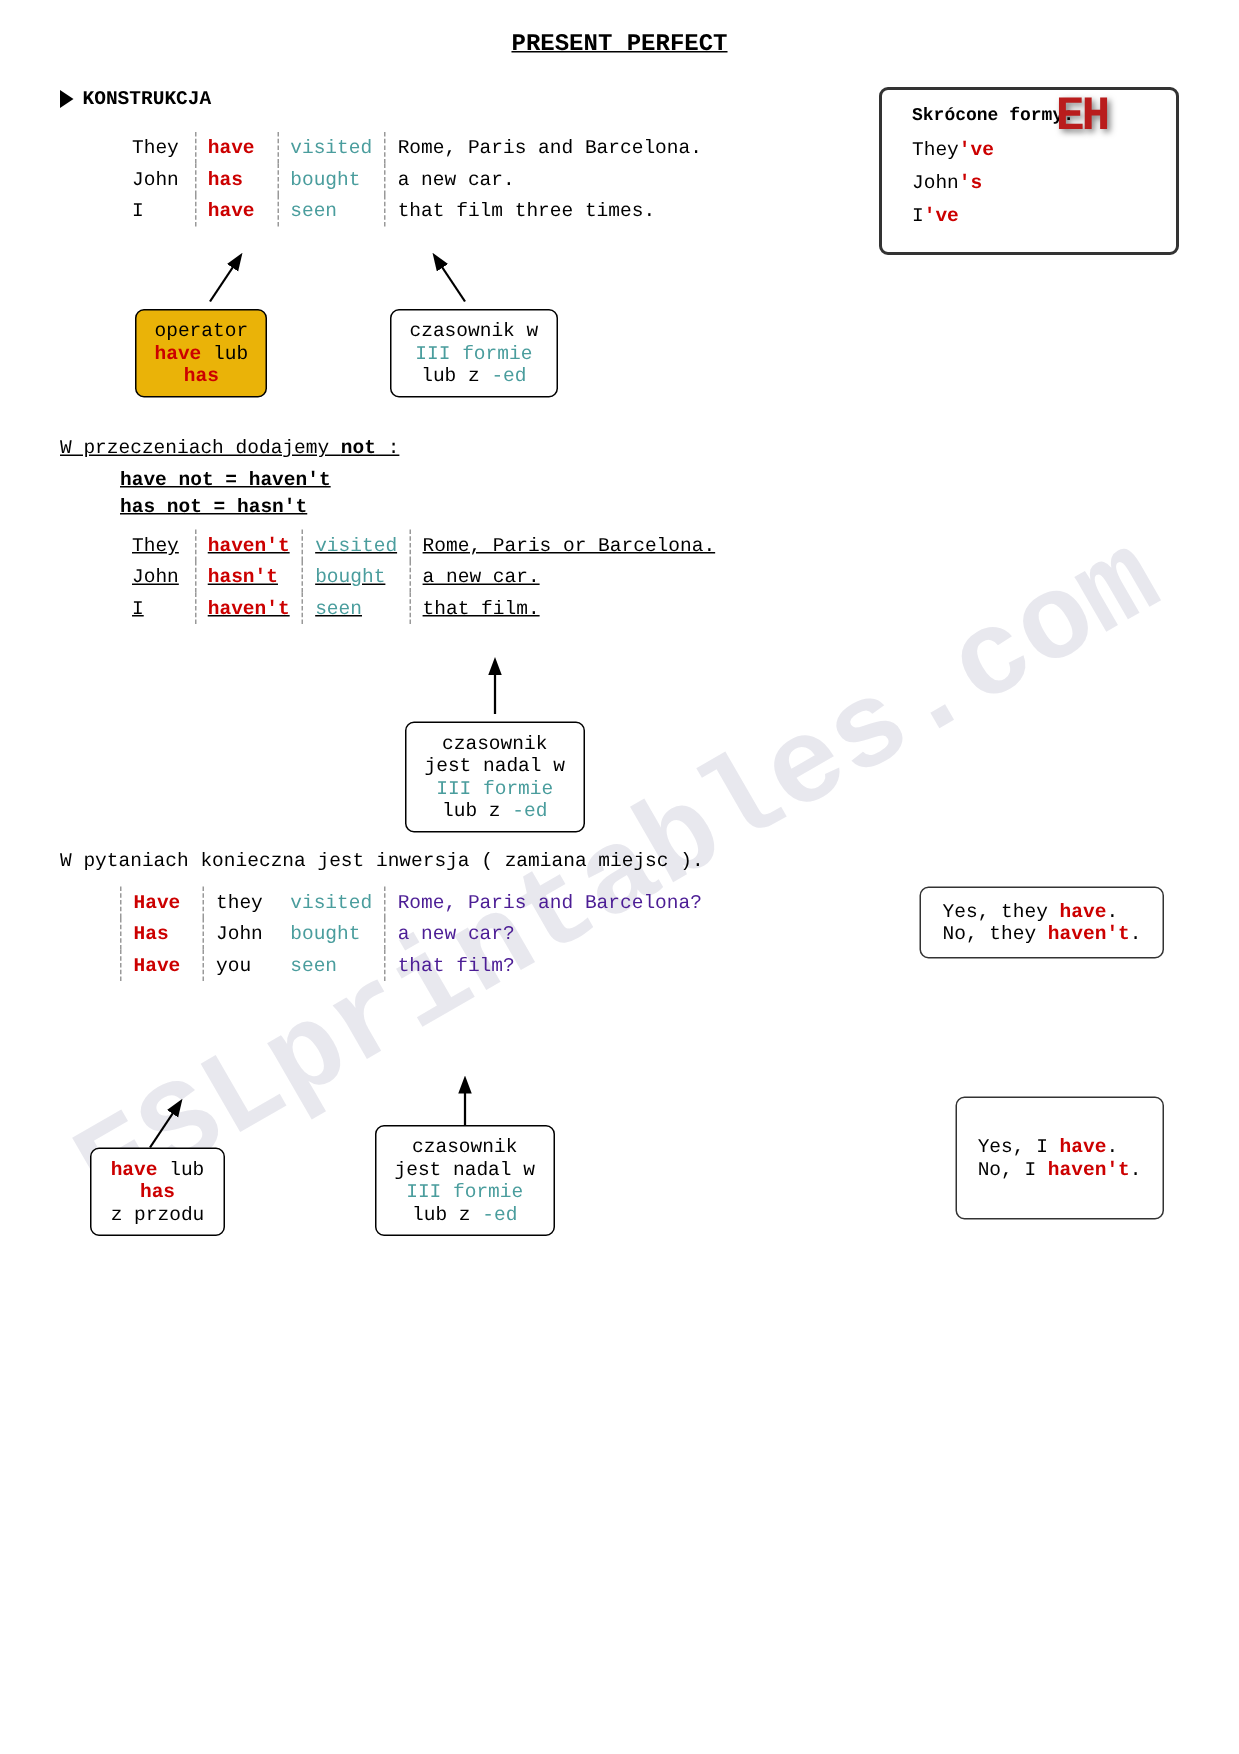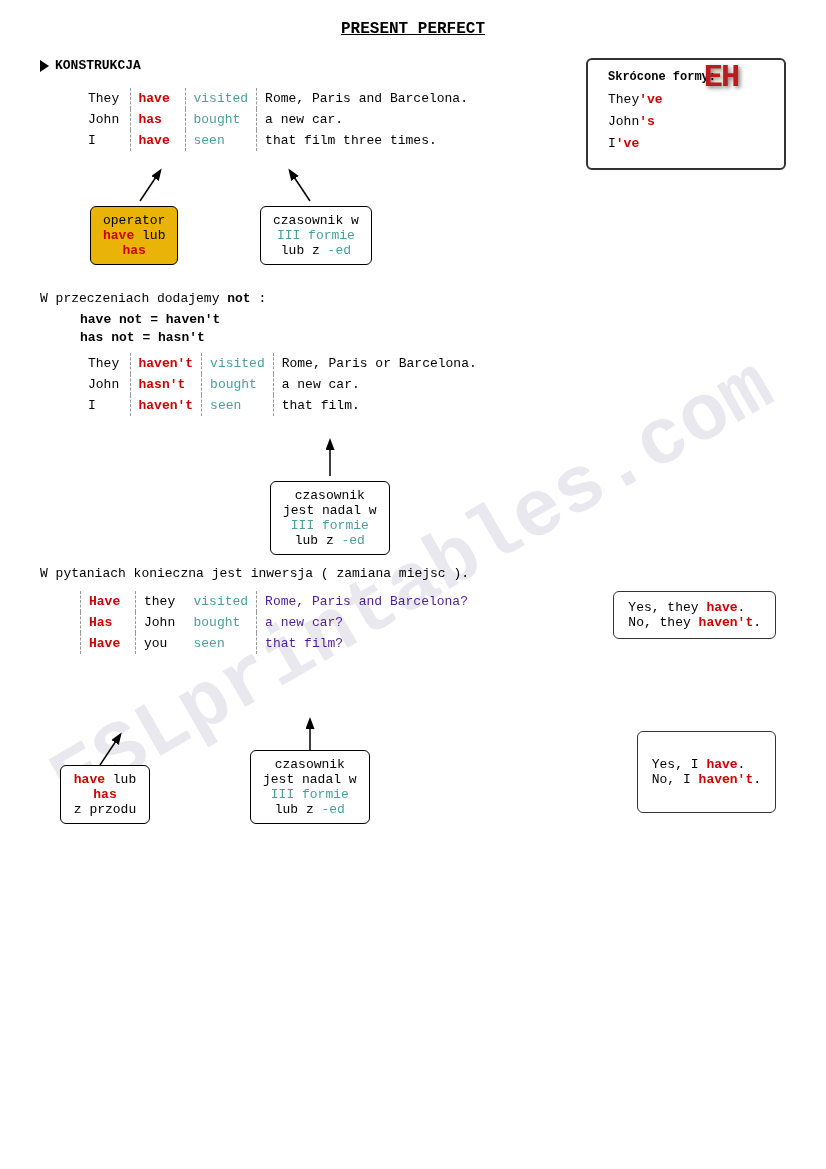--- a/index.html
+++ b/index.html
@@ -92,20 +92,21 @@
       margin-bottom: 8px;
     }
     .skrocone-box .form-row {
       margin: 7px 0;
       font-size: 13px;
     }
 
     
     .negation-section {
       margin-top: 260px;
+      text-decoration: underline;
     }
     .negation-header {
       font-size: 13px;
       margin-bottom: 6px;
     }
     .negation-header span.bold { font-weight: bold; }
     .negation-eq {
       font-weight: bold;
       font-size: 13px;
       margin-left: 40px;

